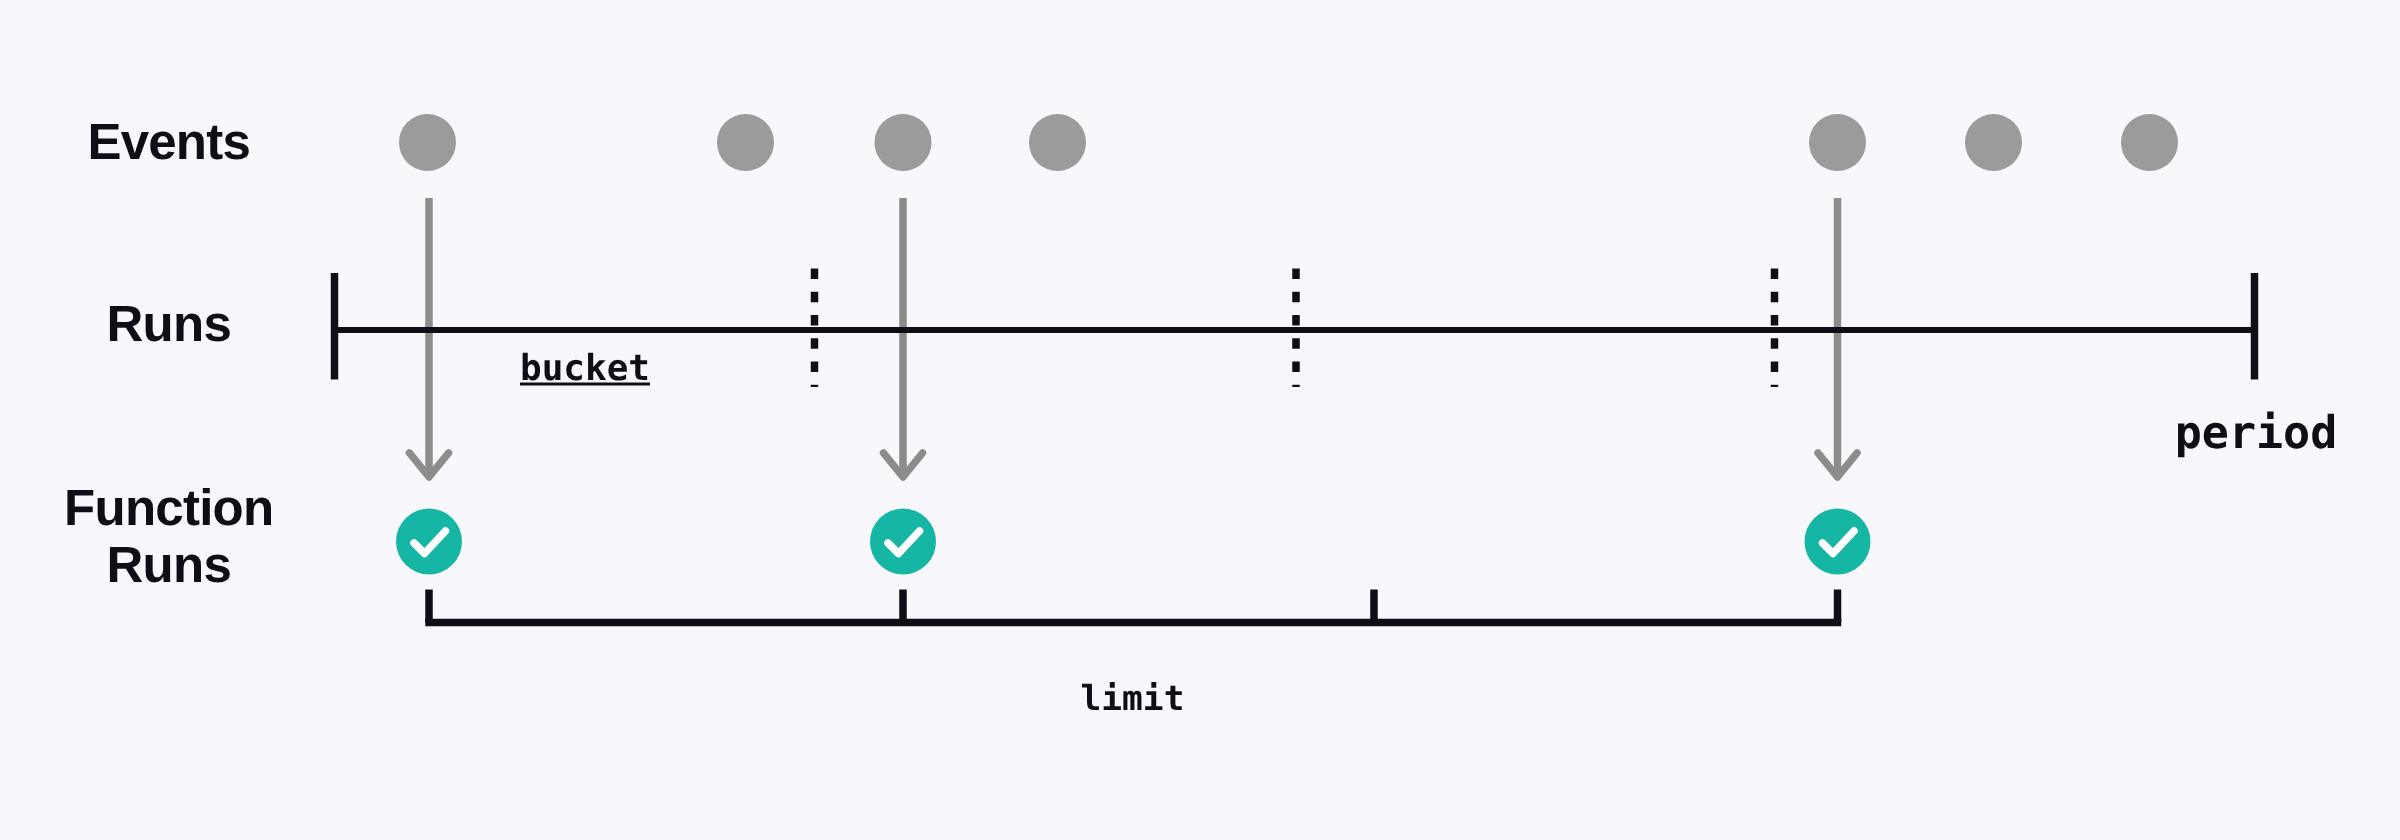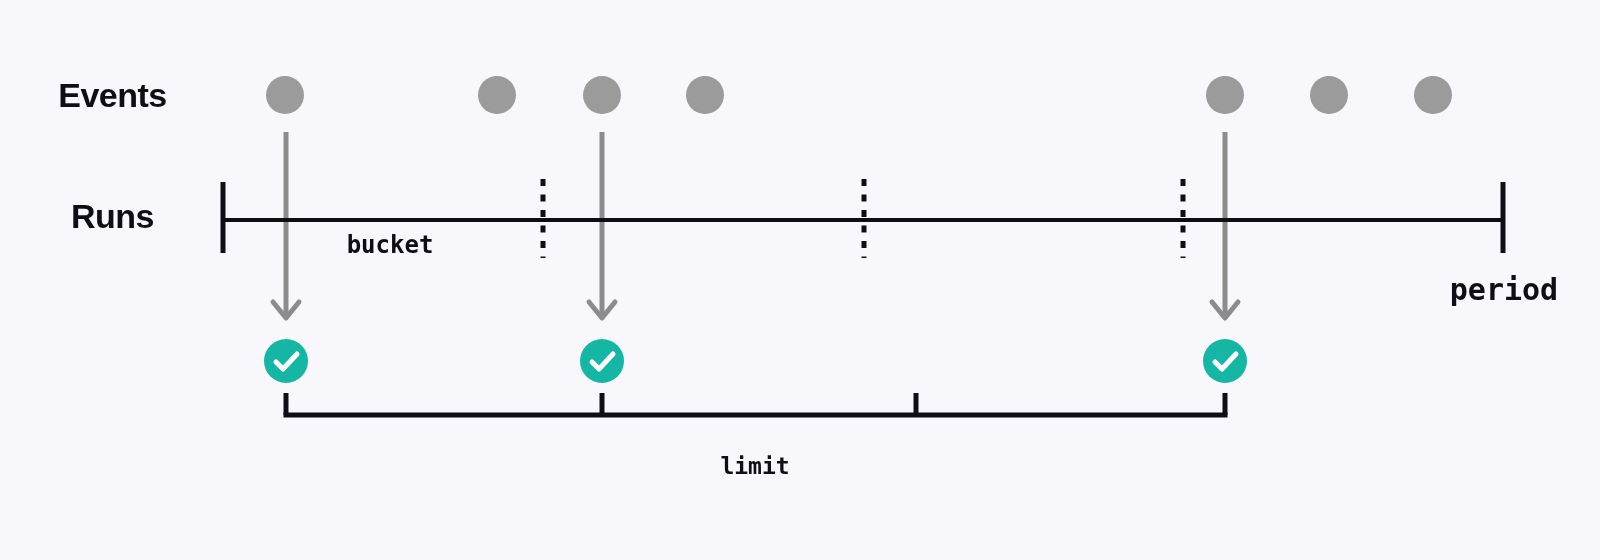--- a/index.html
+++ b/index.html
@@ -22,33 +22,37 @@
     letter-spacing:-0.5px;
   }
   .row-label-events{top:95px;}
   .row-label-time{top:216px;}
   .row-label-runs{top:358px;}
   .anno{
     position:absolute;transform:translate(-50%,-50%);
     font-family:"DejaVu Sans Mono","Liberation Mono",monospace;
     font-weight:700;color:var(--ink);white-space:nowrap;
   }
-  .anno-bucket{left:390px;top:245px;font-size:24px;}
+  .anno-bucket{left:390px;top:245px;font-size:24px;text-decoration:underline;}
   .anno-period{left:1504px;top:289px;font-size:30px;}
   .anno-limit{left:755px;top:466px;font-size:23px;}
 </style>
 </head>
 <body>
 
 <div class="stage">
 
   <div class="row-label row-label-events">Events</div>
 
   <div class="row-label row-label-time">Runs</div>
 
+  <div class="row-label row-label-runs">
+    <div>Function</div>
+    <div>Runs</div>
+  </div>
 
   <svg id="geometry" class="geometry-layer" viewBox="0 0 1600 560">
       <line x1="286" y1="132" x2="286" y2="314" stroke="#8c8c8c" stroke-width="5"></line>
       <polyline points="273,302 286,318 299,302" fill="none" stroke="#8c8c8c" stroke-width="5" stroke-linecap="round" stroke-linejoin="round"></polyline>
       <line x1="602" y1="132" x2="602" y2="314" stroke="#8c8c8c" stroke-width="5"></line>
       <polyline points="589,302 602,318 615,302" fill="none" stroke="#8c8c8c" stroke-width="5" stroke-linecap="round" stroke-linejoin="round"></polyline>
       <line x1="1225" y1="132" x2="1225" y2="314" stroke="#8c8c8c" stroke-width="5"></line>
       <polyline points="1212,302 1225,318 1238,302" fill="none" stroke="#8c8c8c" stroke-width="5" stroke-linecap="round" stroke-linejoin="round"></polyline>
       <line x1="223" y1="220" x2="1503" y2="220" stroke="#0e0e16" stroke-width="4"></line>
       <line x1="223" y1="182" x2="223" y2="253" stroke="#0e0e16" stroke-width="5"></line>

